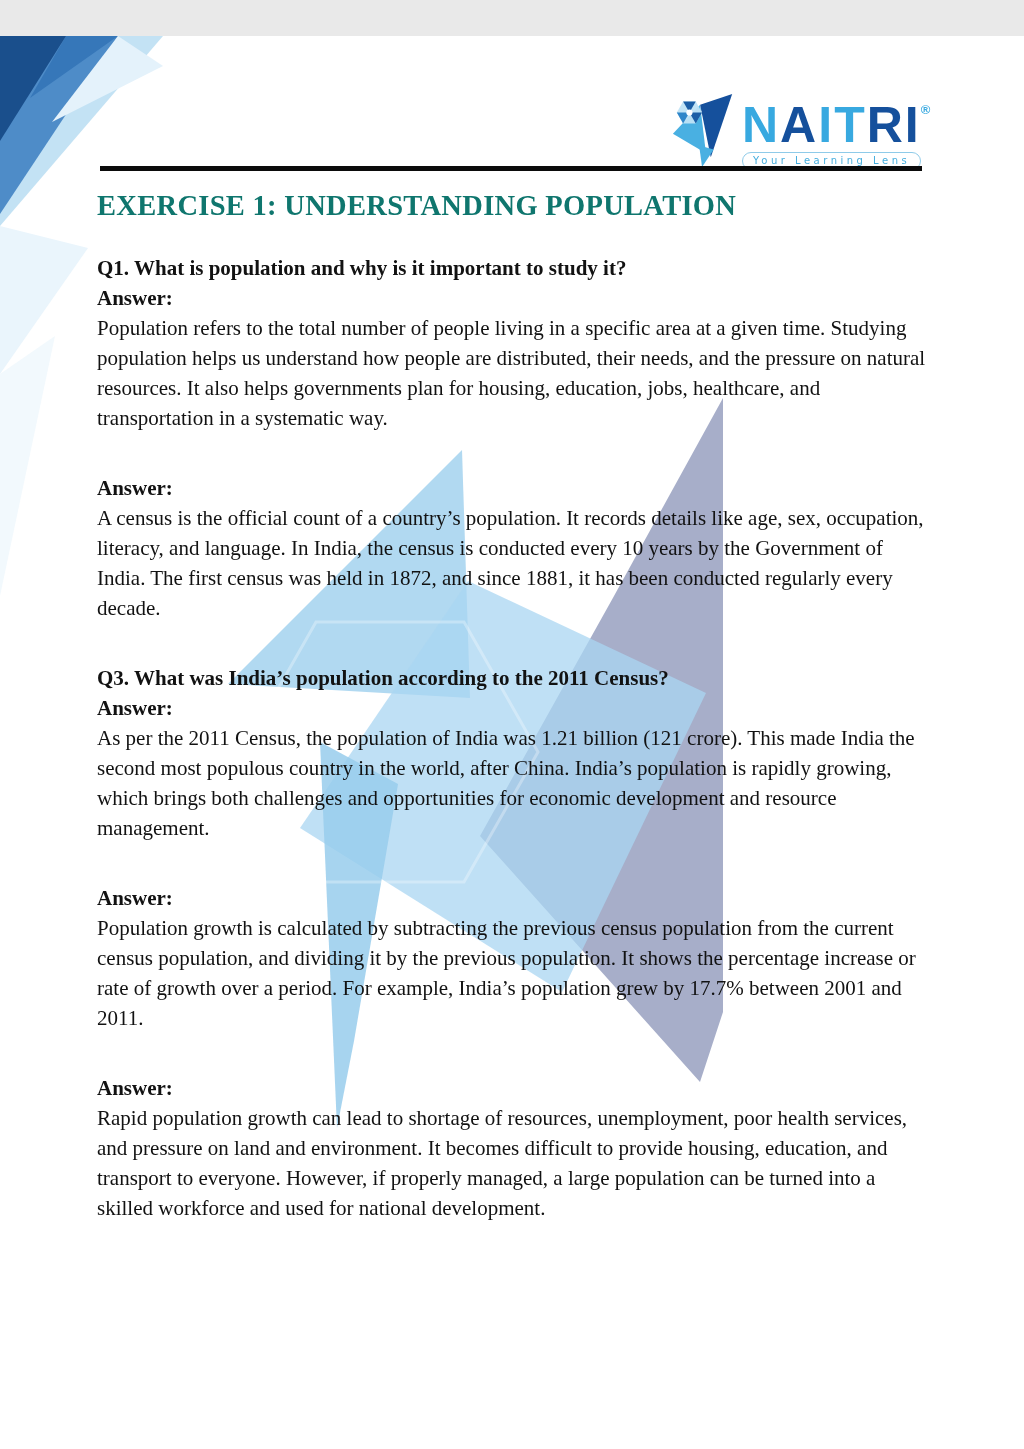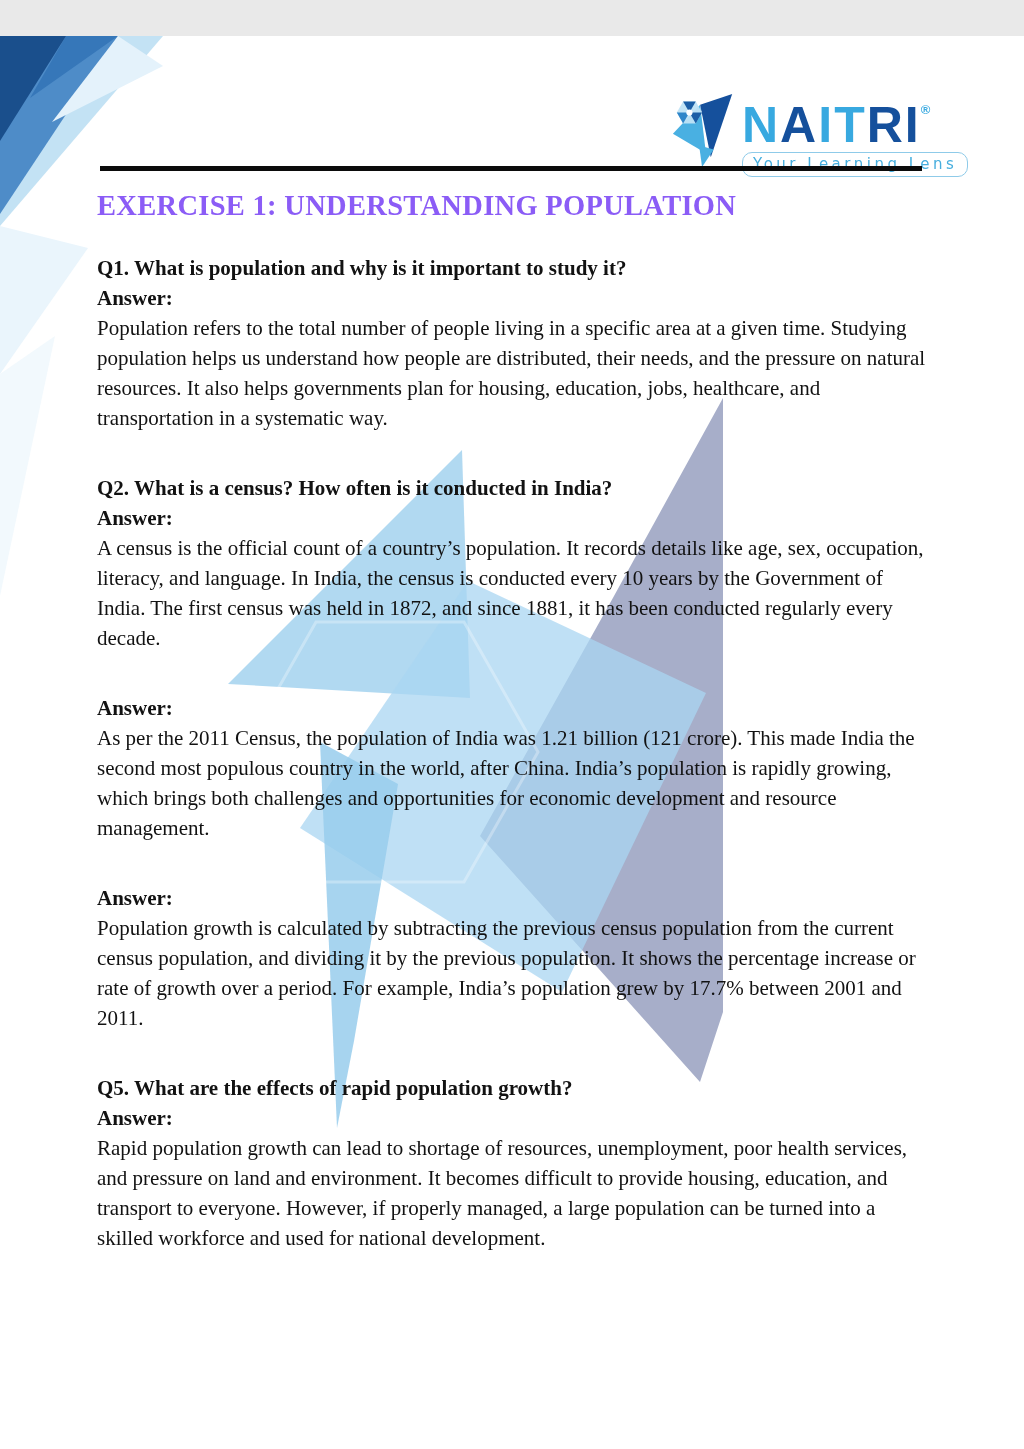--- a/index.html
+++ b/index.html
@@ -7,28 +7,28 @@
         font-family:"Liberation Serif", serif;margin-top:36px;}
   .bg{position:absolute;inset:0;z-index:0;}
   
   .header{position:absolute;left:670px;top:50px;z-index:2;display:flex;align-items:flex-start;}
   .logo-icon{width:68px;height:78px;flex:0 0 auto;margin-top:4px;}
   .logo-col{margin-left:4px;}
   .wordmark{font-family:"Liberation Sans", sans-serif;font-weight:800;font-size:50px;
             line-height:48px;letter-spacing:2px;white-space:nowrap;}
   .wordmark sup{font-size:13px;letter-spacing:0;vertical-align:28px;}
   .tagline{display:inline-block;margin-top:3px;font-family:"DejaVu Sans", sans-serif;
-           font-size:15px;letter-spacing:3.5px;padding:2px 10px 3px 10px;
+           font-size:10px;letter-spacing:3.5px;padding:2px 10px 3px 10px;
            border:1.5px solid #8fcbe9;border-radius:10px;white-space:nowrap;}
   
   .rule{position:absolute;left:100px;top:130px;width:822px;height:5px;background:#0b0b0b;z-index:2;}
   
   .main{position:absolute;left:97px;top:153px;width:831px;z-index:1;color:#121212;}
   h1.title{font-size:28.5px;line-height:34px;margin:0 0 30px 0;font-weight:bold;
-           letter-spacing:0.3px;color:#8b5cf6;}
+           letter-spacing:0.3px;color:#0f766e;}
   .qa{margin:0 0 40px 0;font-size:21px;line-height:30px;}
   .qa .q,.qa .al{font-weight:bold;}
   .qa p.a{margin:0;}
   .qa .b{font-weight:normal;}
 </style>
 </head>
 <body>
 
 <div class="page">
 
@@ -74,33 +74,32 @@
 
   <main class="main">
     <h1 class="title">EXERCISE 1: UNDERSTANDING POPULATION</h1>
     <section id="qa-list">
         <div class="qa">
           <div class="q">Q1. What is population and why is it important to study it?</div>
           <div class="al">Answer:</div>
           <p class="a"><span>Population refers to the total number of people living in a specific area at a given time. Studying population helps us understand how people are distributed, their needs, and the pressure on natural resources. It also helps governments plan for housing, education, jobs, healthcare, and transportation in a systematic way.</span></p>
         </div>
         <div class="qa">
-          <div class="q">Q2. What is a census? How often is it conducted in India?</div>
           <div class="al">Answer:</div>
           <p class="a"><span>A </span><span class="b">census</span><span> is the official count of a country’s population. It records details like age, sex, occupation, literacy, and language. In India, the census is conducted </span><span class="b">every 10 years</span><span> by the Government of India. The </span><span class="b">first census</span><span> was held in </span><span class="b">1872</span><span>, and since </span><span class="b">1881</span><span>, it has been conducted regularly every decade.</span></p>
         </div>
         <div class="qa">
+          <div class="q">Q3. What was India’s population according to the 2011 Census?</div>
           <div class="al">Answer:</div>
           <p class="a"><span>As per the </span><span class="b">2011 Census</span><span>, the population of India was </span><span class="b">1.21 billion (121 crore)</span><span>. This made India the </span><span class="b">second most populous country in the world</span><span>, after China. India’s population is rapidly growing, which brings both challenges and opportunities for economic development and resource management.</span></p>
         </div>
         <div class="qa">
           <div class="al">Answer:</div>
           <p class="a"><span>Population growth is calculated by subtracting the </span><span class="b">previous census population</span><span> from the </span><span class="b">current census population</span><span>, and dividing it by the previous population. It shows the </span><span class="b">percentage increase</span><span> or </span><span class="b">rate of growth</span><span> over a period. For example, India’s population grew by </span><span class="b">17.7%</span><span> between 2001 and 2011.</span></p>
         </div>
         <div class="qa">
-          <div class="q">Q5. What are the effects of rapid population growth?</div>
           <div class="al">Answer:</div>
           <p class="a"><span>Rapid population growth can lead to </span><span class="b">shortage of resources</span><span>, </span><span class="b">unemployment</span><span>, </span><span class="b">poor health services</span><span>, and </span><span class="b">pressure on land</span><span> and environment. It becomes difficult to provide housing, education, and transport to everyone. However, if properly managed, a large population can be turned into a skilled workforce and used for national development.</span></p>
         </div>
       </section>
   </main>
 
 </div>
 
 </body></html>

